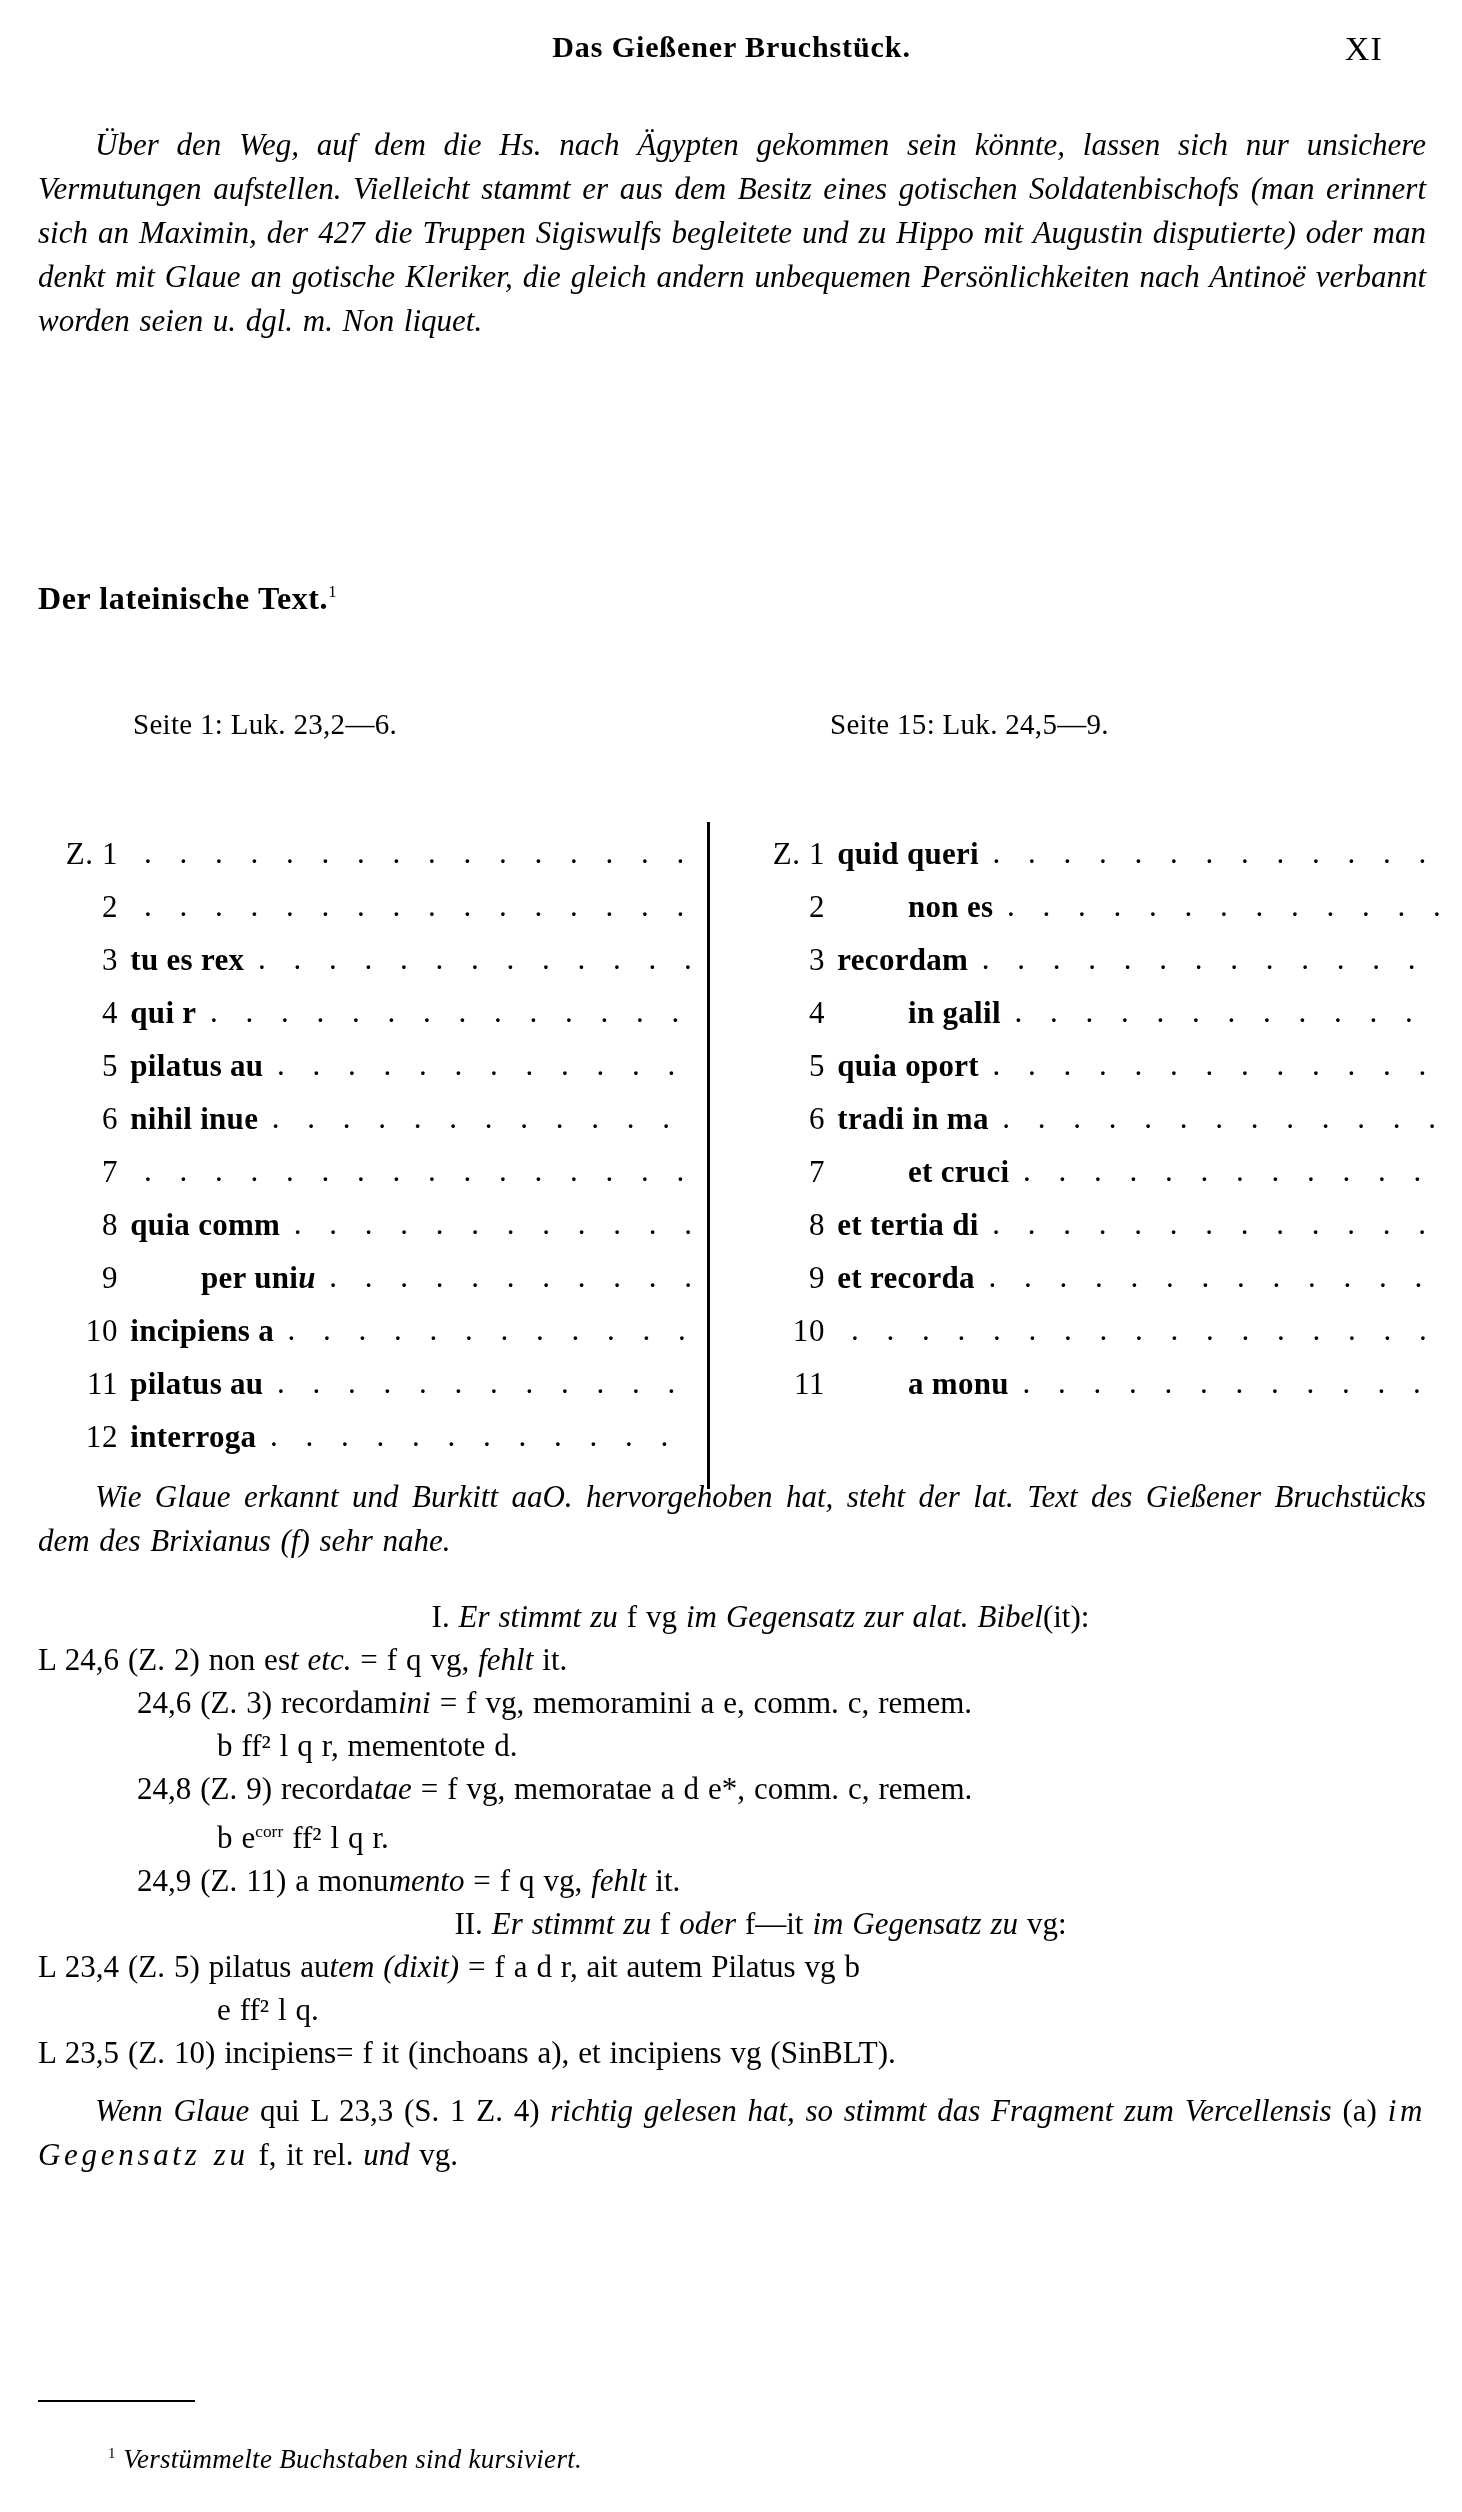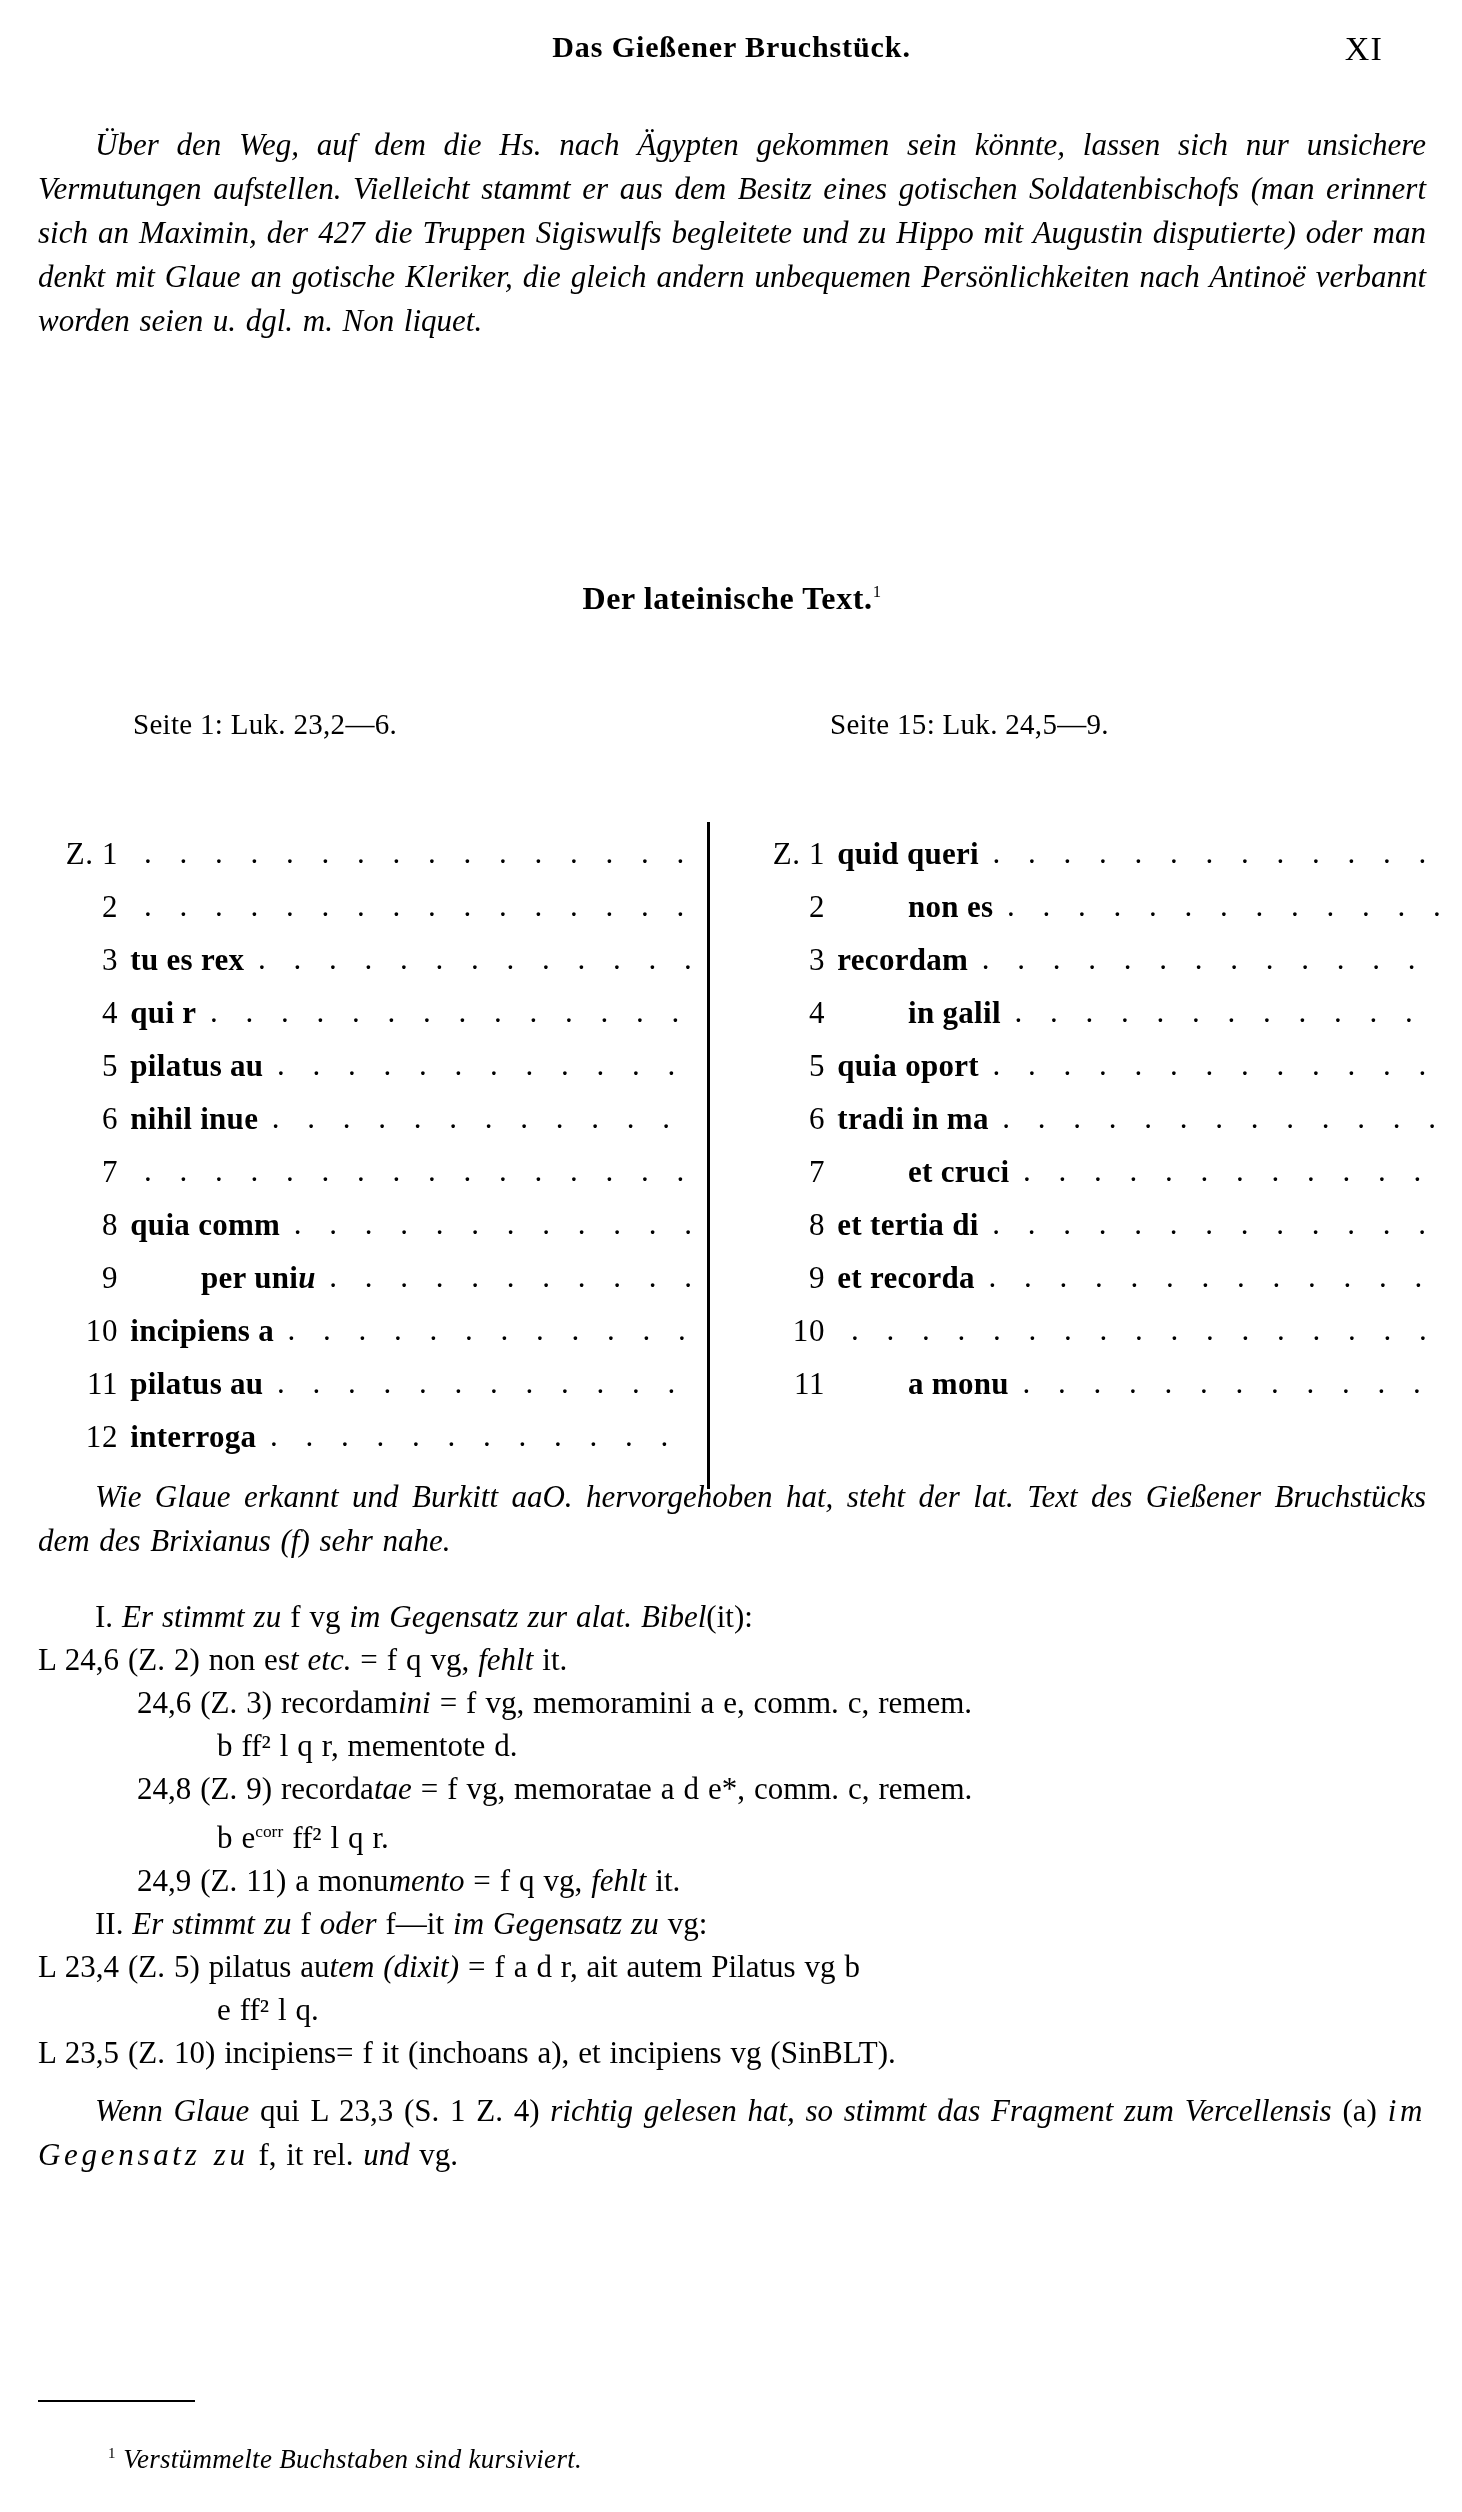--- a/index.html
+++ b/index.html
@@ -59,21 +59,21 @@
     font-style: italic;
     font-size: 31px;
     line-height: 44px;
     text-align: justify;
     text-align-last: left;
     word-spacing: 1.9px;
   }
   .para-italic .ind { display: inline-block; width: 57px; }
 
   .heading {
-    text-align: center;
+    text-align: left;
     font-size: 32px;
     font-weight: 700;
     letter-spacing: 0.6px;
   }
   .heading sup {
     font-size: 0.52em;
     font-weight: 400;
     vertical-align: super;
   }
 
@@ -163,21 +163,21 @@
     top: 1475px;
     width: 1388px;
   }
   .roman {
     font-size: 31px;
     line-height: 43px;
     word-spacing: 1.2px;
   }
   .roman i { font-style: italic; }
   .roman sup { font-size: 0.56em; vertical-align: super; }
-  .block-ind1 { padding-left: 57px; }
+  .block-ind1 { padding-left: 57px; text-align: center; }
   .block-ind2 { padding-left: 99px; }
   .block-ind3 { padding-left: 179px; }
   .hang { padding-left: 0; }
 
   .footrule {
     position: absolute;
     left: 38px;
     top: 2400px;
     width: 157px;
     height: 1.9px;

